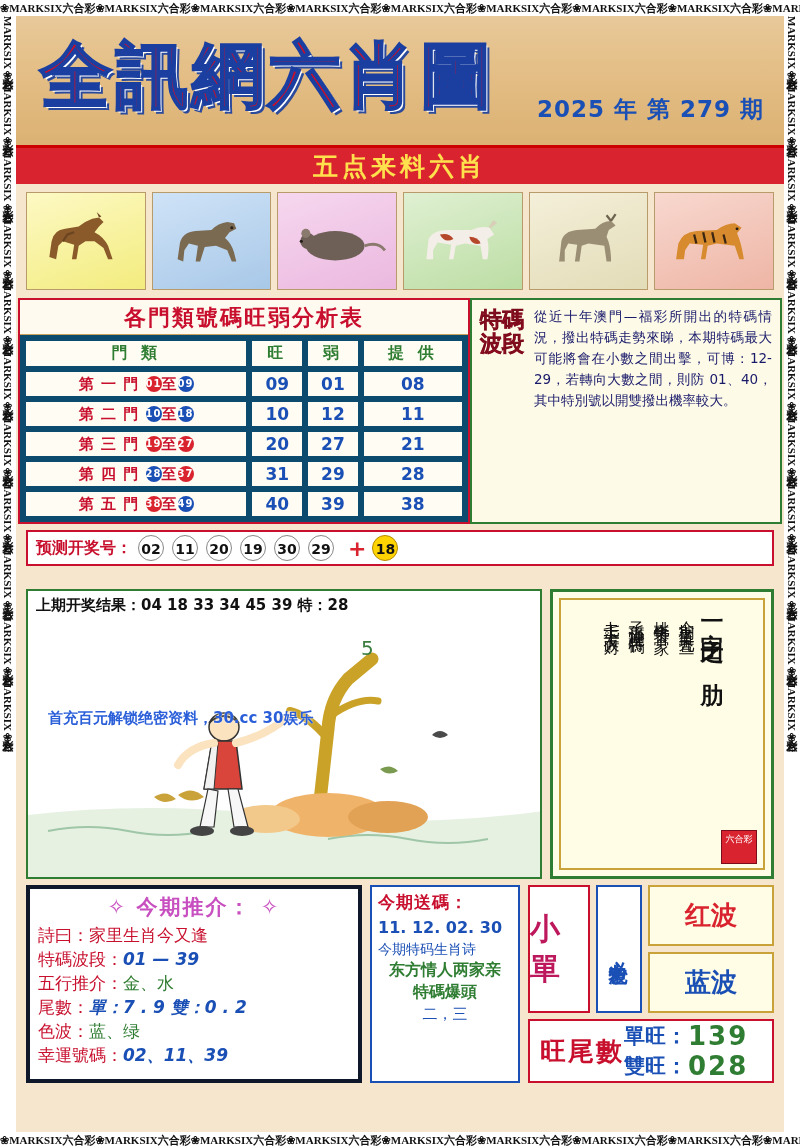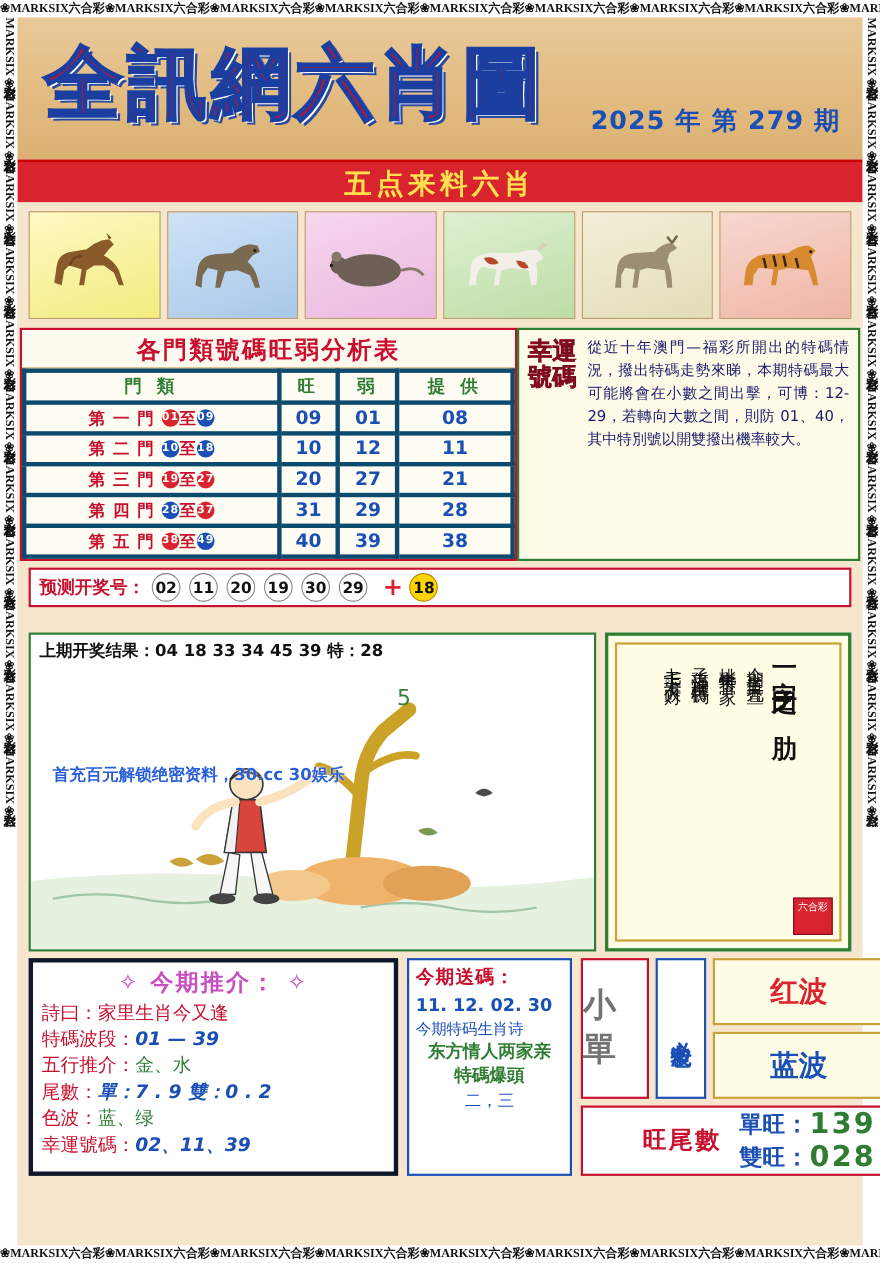--- a/index.html
+++ b/index.html
@@ -113,21 +113,21 @@
     padding:3px 0 1px;
     letter-spacing:2px;
     border-bottom:1px solid #c8a25a;
     background:#fffaf0;
   }
   table.analysis {
     width:100%; border-collapse:collapse;
     font-size:14px;
   }
   table.analysis th, table.analysis td {
-    border:4px solid #0c4a6e;
+    border:6px solid #0c4a6e;
     text-align:center;
     padding:2px 0;
     height:22px;
   }
   table.analysis th {
     color:#2f7d32; font-size:16px; font-weight:bold; letter-spacing:4px;
   }
   table.analysis th.c1 { color:#2f7d32; }
   td.cat {
     color:#c8102e; font-weight:bold; font-size:15px;
@@ -261,21 +261,21 @@
   .send-poem { color:#2f7d32; font-size:16px; font-weight:bold; line-height:22px; text-align:center;}
   .send-tail { color:#1a4fb5; font-size:15px; text-align:center; margin-top:2px;}
 
   .rightcol { flex:1; display:flex; flex-direction:column; gap:6px; }
   .rtop { display:flex; gap:6px; height:128px; }
   .xiaodan {
     flex:0 0 62px;
     border:2px solid #c8102e;
     background:#fff;
     display:flex; flex-direction:column; align-items:center; justify-content:center;
-    color:#737373; font-size:30px; font-weight:bold; line-height:40px;
+    color:#be185d; font-size:30px; font-weight:bold; line-height:40px;
   }
   .bise {
     flex:0 0 46px;
     border:2px solid #1a4fb5;
     background:#fff;
     display:flex; align-items:center; justify-content:center;
     color:#1a4fb5; font-size:19px; font-weight:bold;
     writing-mode: vertical-rl; text-orientation: upright;
     letter-spacing:2px;
   }
@@ -290,22 +290,22 @@
   .wave.red { color:#d9232e; }
   .wave.blue { color:#1a4fb5; }
   .rbot {
     flex:1;
     border:2px solid #c8102e;
     background:#fff;
     display:flex; align-items:center;
     padding:0 6px;
   }
   .wangwei {
-    color:#c8102e; font-size:22px; font-weight:bold; letter-spacing:2px;
-    flex:0 0 88px; text-align:left;margin-left:48px;
+    color:#c8102e; font-size:26px; font-weight:bold; letter-spacing:2px;
+    flex:0 0 88px; text-align:right;
   }
   .wtable { flex:1; }
   .wrow { display:flex; align-items:center; height:30px; }
   .wlab { color:#1a4fb5; font-size:21px; font-weight:bold; width:64px; }
   .wval { color:#2f7d32; font-size:26px; font-weight:bold; letter-spacing:2px; }
 </style>
 </head>
 <body>
 
 <div class="page">
@@ -418,21 +418,21 @@
             <td class="cat"><span>第 五 門</span> <span class="ball-s">38</span>至<span class="ball-s b2">49</span></td>
             <td class="num">40</td>
             <td class="num">39</td>
             <td class="num">38</td>
           </tr>
         </tbody>
           </table>
       </div>
 
       <div class="note-box">
-        <div class="note-stamp">幸運號碼</div>
+        <div class="note-stamp">特碼波段</div>
         <div class="note-text">從近十年澳門—福彩所開出的特碼情況，撥出特碼走勢來睇，本期特碼最大可能將會在小數之間出擊，可博：12-29，若轉向大數之間，則防 01、40，其中特別號以開雙撥出機率較大。</div>
       </div>
     </div>
 
     <div class="predict-row">
       <span class="predict-label">预测开奖号：</span>
       <span class="pball">02</span>
       <span class="pball">11</span>
       <span class="pball">20</span>
       <span class="pball">19</span>

